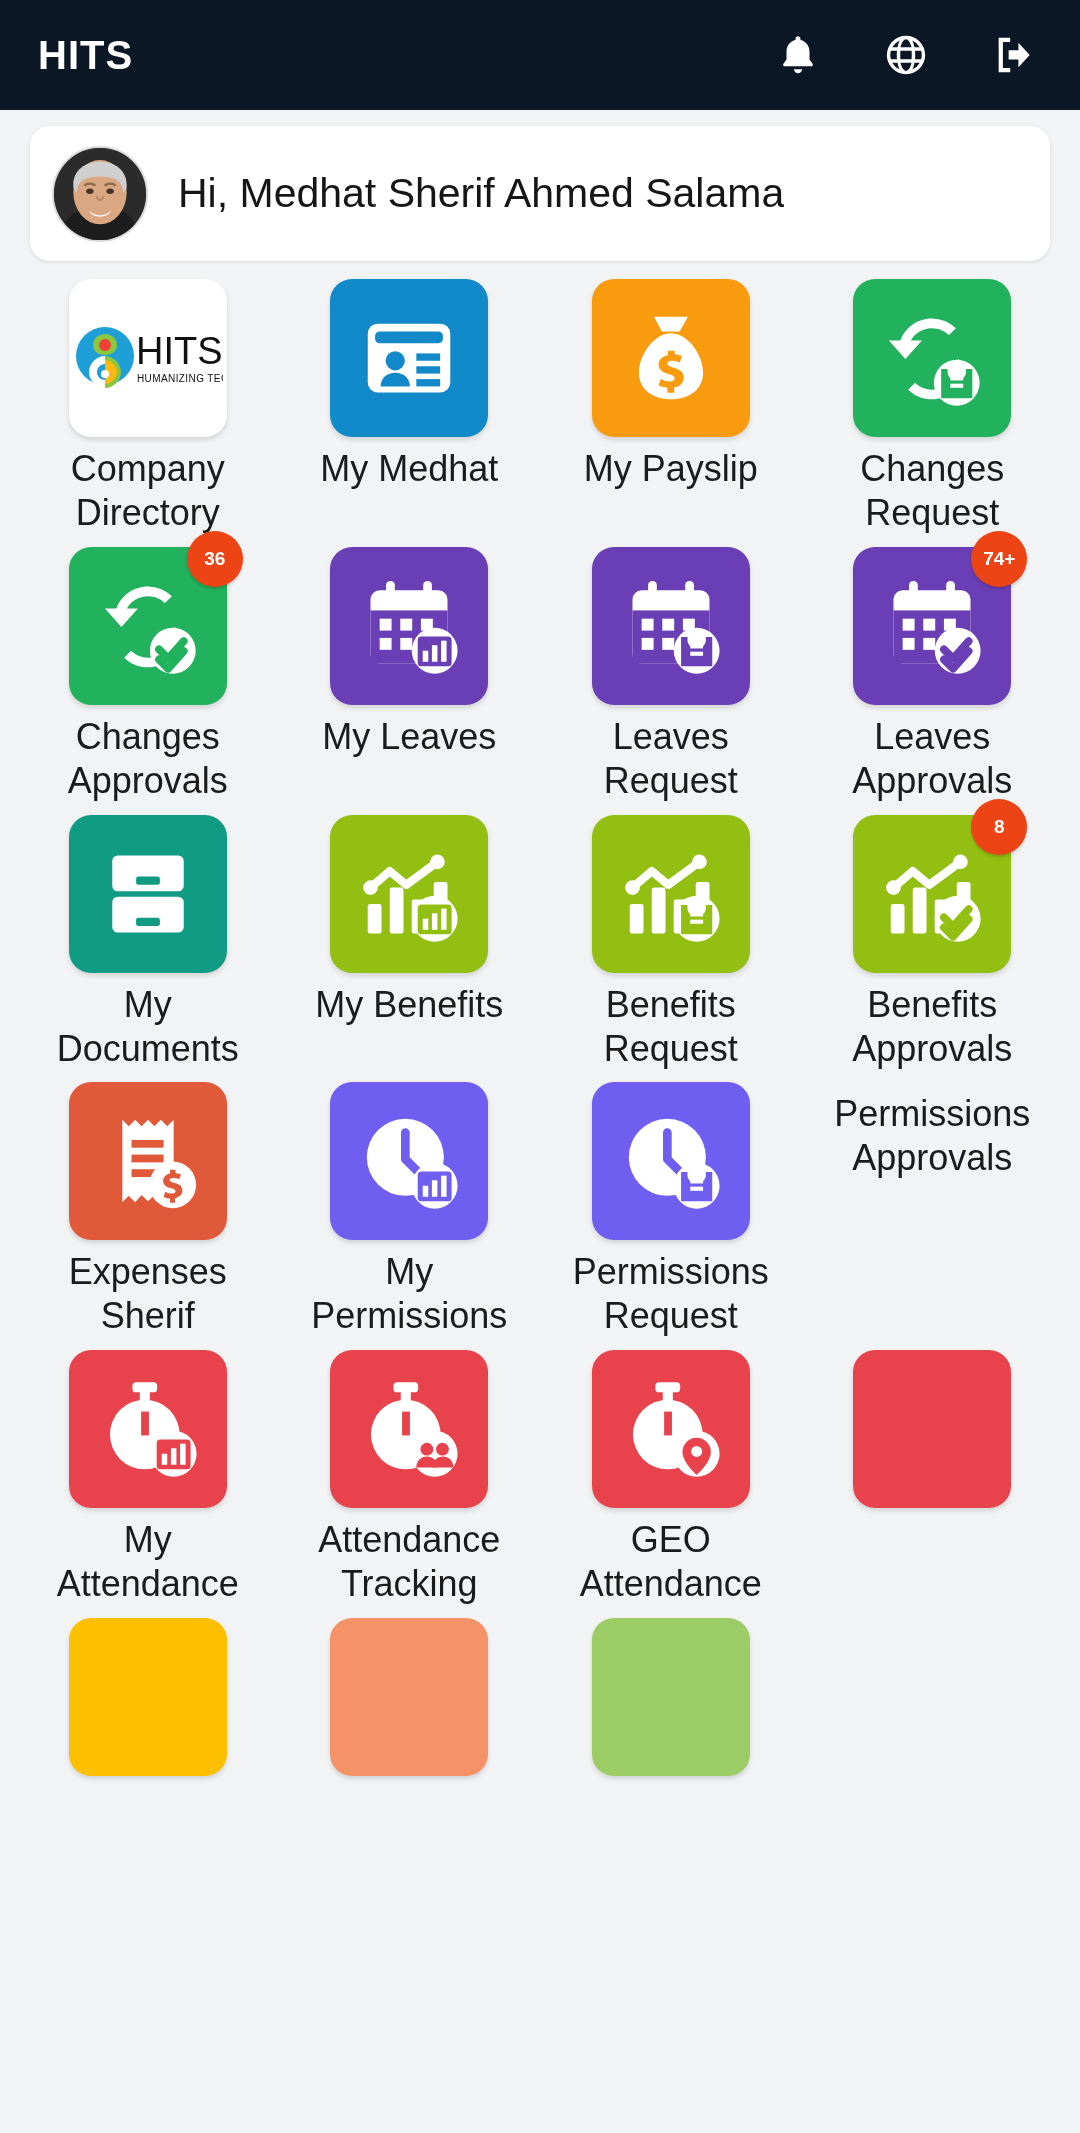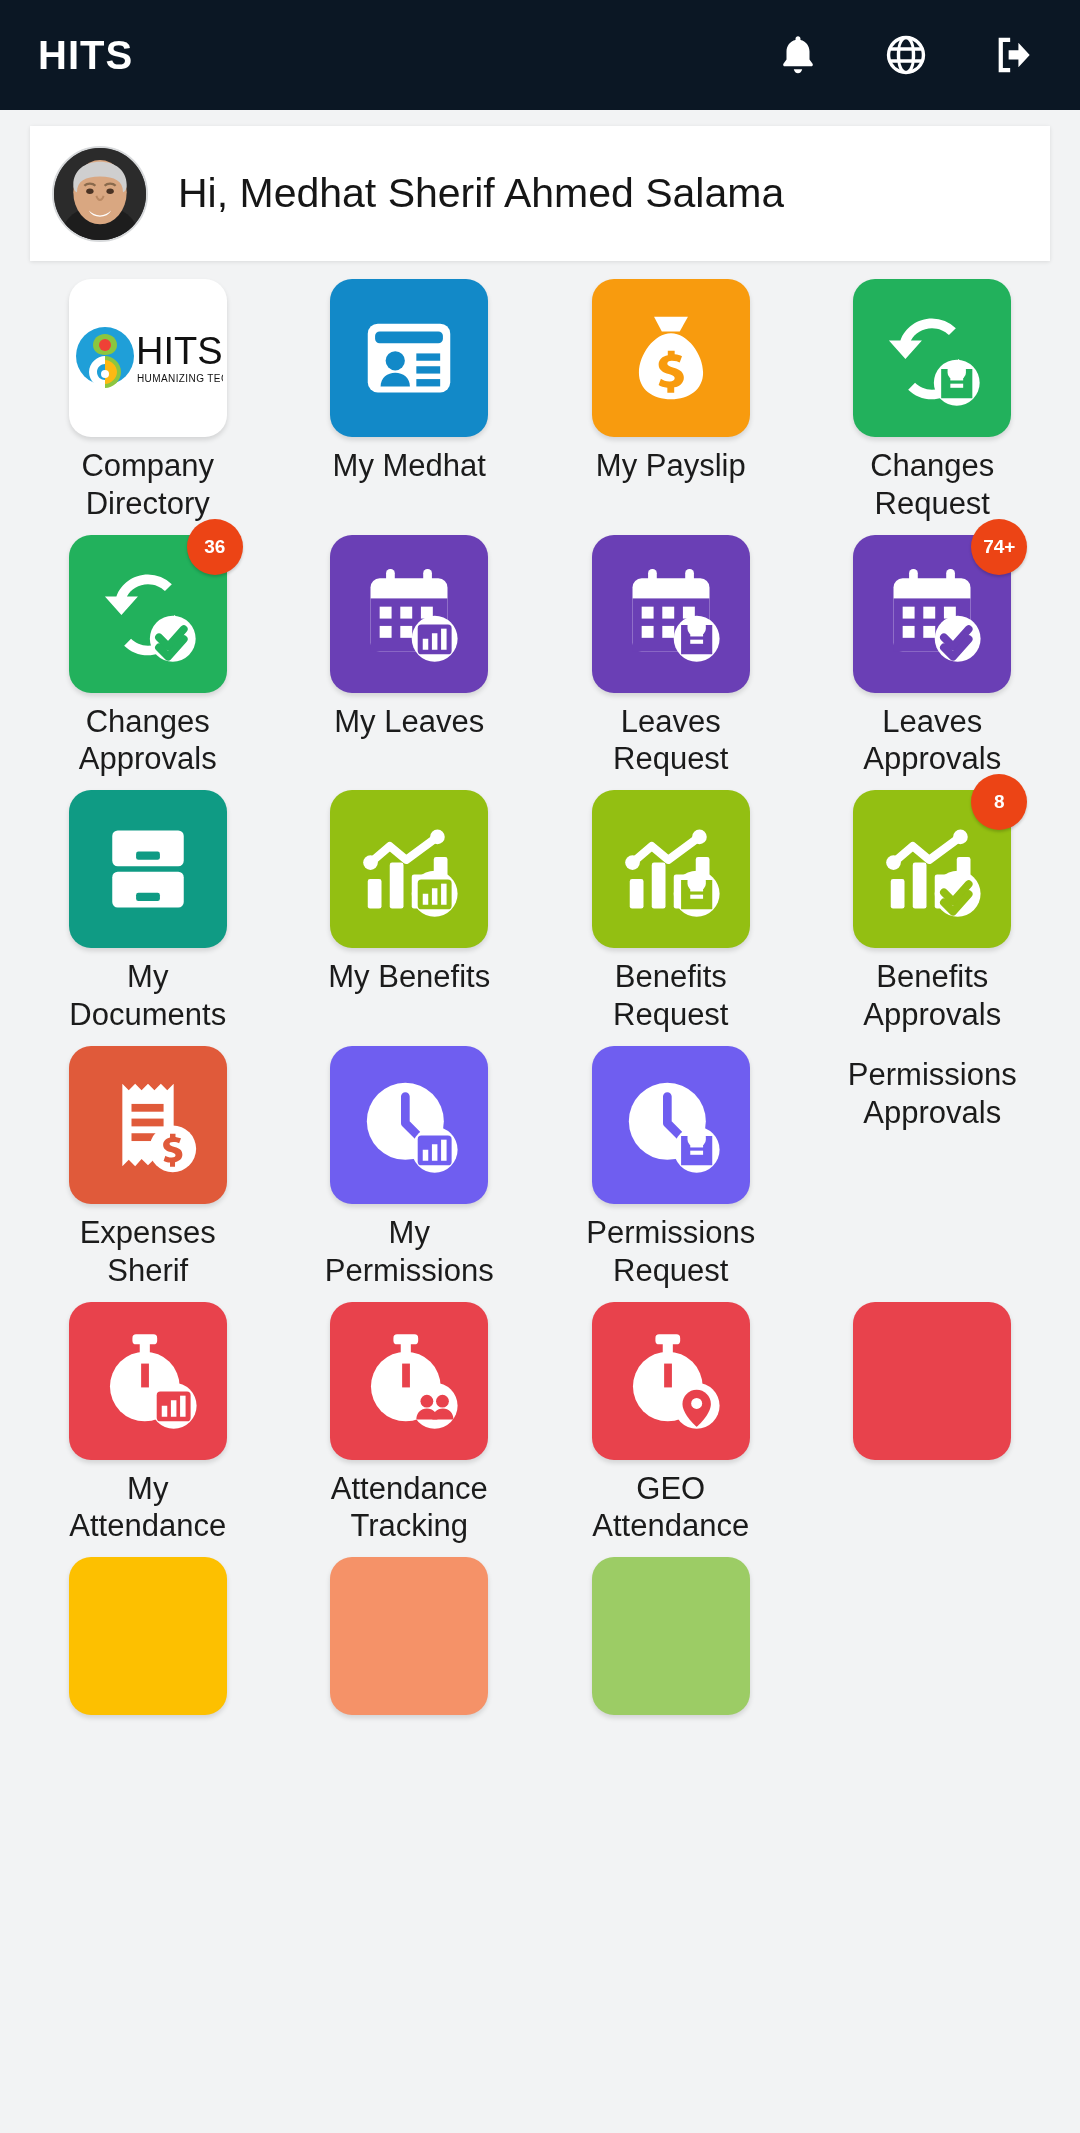--- a/index.html
+++ b/index.html
@@ -30,21 +30,21 @@
     align-items:center;
     gap:52px;
   }
   .appbar-icon{ width:56px; height:56px; display:flex; align-items:center; justify-content:center; }
   .appbar-icon svg{ width:46px; height:46px; fill:#ffffff; }
 
   
   .greet-wrap{ padding:16px 30px 0 30px; }
   .greet-card{
     background:#ffffff;
-    border-radius:0;
+    border-radius:20px;
     height:135px;
     display:flex;
     align-items:center;
     padding:0 22px;
     box-shadow:0 1px 4px rgba(0,0,0,0.10);
   }
   .avatar{
     width:96px;height:96px;border-radius:50%;
     overflow:hidden;flex:0 0 auto;
     border:2px solid #d7d9db;
@@ -96,21 +96,21 @@
     color:#ffffff;
     font-size:19px;
     font-weight:bold;
     display:flex;align-items:center;justify-content:center;
     box-shadow:0 2px 3px rgba(0,0,0,0.18);
     z-index:3;
   }
 
   .cell-label{
     margin-top:10px;
-    font-size:31px;
+    font-size:36px;
     line-height:1.22;
     color:#1b1b1b;
     text-align:center;
     max-width:210px;
   }
   .cell-label .ln{ display:block; }
 </style>
 </head>
 <body>
 

